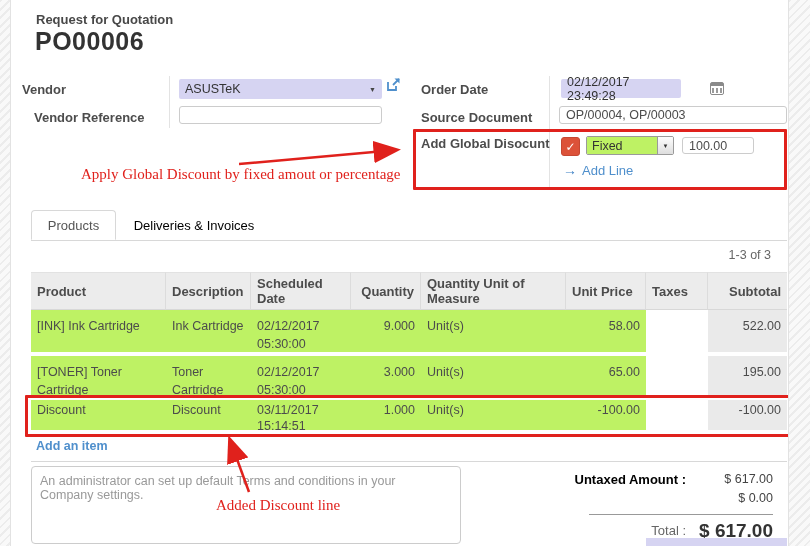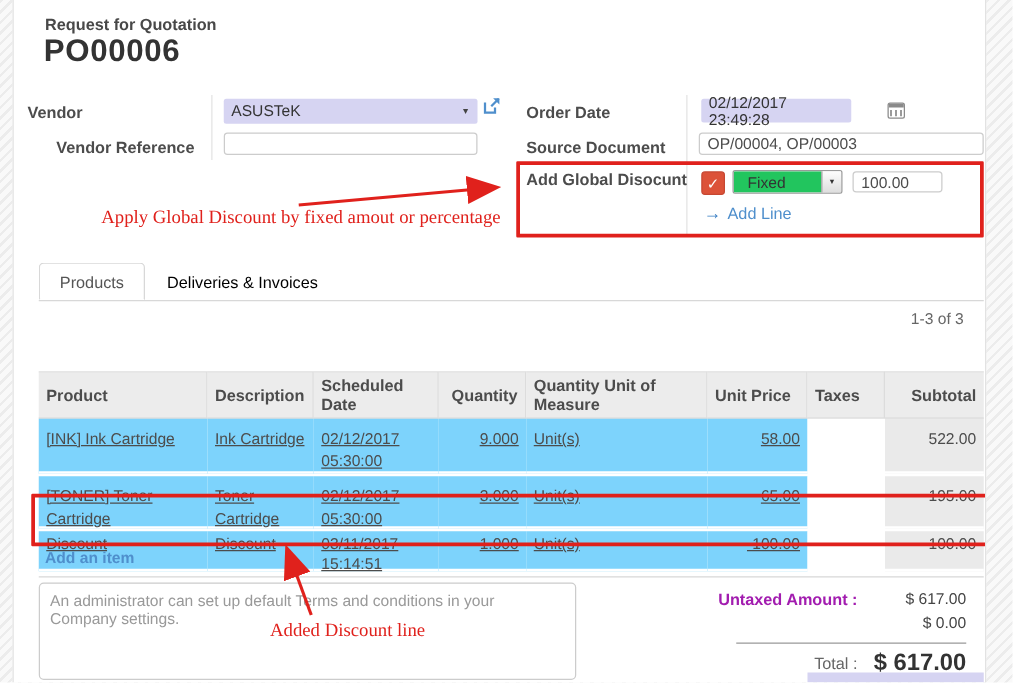--- a/index.html
+++ b/index.html
@@ -25,56 +25,56 @@
     padding:0 6px;box-sizing:border-box;font-family:inherit;}
   .ext-icon{color:#4f8fcc;cursor:pointer;}
   .cal-icon{width:14px;height:13px;border:1px solid #8a8a8a;border-radius:2px;box-sizing:border-box;}
   .cal-icon:before{content:"";display:block;height:3px;background:#8a8a8a;}
   .cal-icon:after{content:"";display:block;margin:2px 1px 0 1px;height:5px;
     background:repeating-linear-gradient(90deg,#9a9a9a 0 2px,transparent 2px 4px);}
   .checkbox{width:17px;height:17px;background:#dc5239;border:1px solid #c64732;border-radius:3px;
     color:#fff;font-size:12px;font-weight:bold;display:flex;align-items:center;justify-content:center;cursor:pointer;}
   .select{border:1px solid #9a9a9a;border-radius:2px;display:flex;height:19px;box-sizing:border-box;
     overflow:hidden;cursor:pointer;}
-  .select .sel-val{background:#22c55e;flex:1;font-size:12.5px;color:#333;display:flex;align-items:center;padding:0 11px;}
+  .select .sel-val{background:#bef264;flex:1;font-size:12.5px;color:#333;display:flex;align-items:center;padding:0 5px;}
   .select .sel-btn{width:15px;background:linear-gradient(#fdfdfd,#dedede);border-left:1px solid #9a9a9a;
     display:flex;align-items:center;justify-content:center;font-size:6px;color:#333;}
   .link{color:#4f8fcc;cursor:pointer;text-decoration:none;}
   .addline{font-size:13px;display:flex;align-items:center;gap:5px;}
   .addline .arr{font-weight:bold;font-size:14px;color:#3b7fc4;}
   .rbox{border:3px solid #e0211c;z-index:40;pointer-events:none;border-radius:1px;}
   .annot{font-family:"Liberation Serif","DejaVu Serif",serif;font-size:15px;color:#e0211c;z-index:45;}
   .tab{top:210px;height:30px;display:flex;align-items:center;justify-content:center;
     font-size:13px;box-sizing:border-box;cursor:pointer;z-index:5;}
   .tab-active{background:#fff;border:1px solid #d8d8d8;border-bottom:1px solid #fff;
     border-radius:4px 4px 0 0;color:#555;}
   .tab-inactive{color:#000000;}
   .tabline{top:240px;height:1px;background:#d8d8d8;}
   .pager{font-size:12.5px;color:#666;}
-  .grid{display:grid;grid-template-columns:135px 85px 100px 70px 145px 80px 62px 79px;width:756px;margin-top:25px;}
+  .grid{display:grid;grid-template-columns:135px 85px 100px 70px 145px 80px 62px 79px;width:756px;}
   .hcell{background:#ececec;border-right:1px solid #dcdcdc;border-top:1px solid #e2e2e2;
     border-bottom:1px solid #d8d8d8;font-size:13px;font-weight:bold;color:#4c4c4c;
     display:flex;align-items:center;padding:0 6px;box-sizing:border-box;height:38px;}
   .hcell:last-child{border-right:none;}
   .num{justify-content:flex-end;text-align:right;}
   .cell{font-size:12.5px;color:#4c4c4c;padding:7px 6px;box-sizing:border-box;line-height:1.45;
     border-bottom:2px solid #fff;}
-  .c-hl{background:#7dd3fc;text-decoration:underline;}
+  .c-hl{background:#bef264;}
   .c-tax{background:#fff;}
   .c-sub{background:#eaeaea;}
   .cell.num{display:block;text-align:right;}
   .row-tight .cell{padding:2px 6px;line-height:1.3;}
   .additem{font-size:12.5px;font-weight:bold;padding:7px 5px 8px 5px;border-bottom:1px solid #d8d8d8;}
   .terms{left:20px;top:466px;width:430px;height:78px;border:1px solid #ccc;border-radius:4px;
     font-size:12.5px;color:#999;padding:7px 8px;box-sizing:border-box;resize:none;outline:none;
     font-family:"Liberation Sans","DejaVu Sans",sans-serif;}
   .terms::placeholder{color:#999;}
   .totals{left:460px;top:470px;width:302px;}
   .trow{display:flex;line-height:19px;}
-  .trow .tlab{width:215px;text-align:right;font-size:13px;font-weight:bold;color:#a21caf;}
+  .trow .tlab{width:215px;text-align:right;font-size:13px;font-weight:bold;color:#000000;}
   .trow .tval{flex:1;text-align:right;font-size:12.5px;color:#444;}
   .tdiv{border-top:1px solid #999;margin:6px 0 4px 118px;}
   .trow-final .tlab{font-weight:normal;color:#666;font-size:13px;line-height:24px;}
   .trow-final .tval{font-size:19px;font-weight:bold;color:#333;line-height:24px;}
   .cutoff{left:635px;top:538px;width:141px;height:8px;background:#d6d4f2;}
   svg.overlay{position:absolute;left:0;top:0;z-index:50;pointer-events:none;}
 </style>
 </head>
 <body>
 
@@ -89,21 +89,21 @@
     <span>ASUSTeK</span>
     <span class="caret">▼</span>
   </div>
   <span class="abs ext-icon" style="left:375px;top:77px;">
     <svg width="15" height="15" viewBox="0 0 15 15">
       <path d="M2 5 v8 h8 v-4" fill="none" stroke="#4f8fcc" stroke-width="1.8"></path>
       <path d="M7 8 L13 2" fill="none" stroke="#4f8fcc" stroke-width="1.8"></path>
       <path d="M8.5 1.5 h5 v5 z" fill="#4f8fcc"></path>
     </svg>
   </span>
-  <div class="abs flabel" style="left:34px;top:110px;">Vendor Reference</div>
+  <div class="abs flabel" style="left:23px;top:110px;">Vendor Reference</div>
   <input class="abs inp" style="left: 168px; top: 106px; width: 203px; height: 18px;" value="">
 
   <div class="abs flabel" style="left:410px;top:82px;">Order Date</div>
   <div class="abs vsep" style="left:538px;top:76px;height:112px;"></div>
   <div class="abs field-hl" style="left:550px;top:79px;width:120px;height:19px;">
     <span>02/12/2017 23:49:28</span>
   </div>
   <span class="abs cal-icon" style="left:699px;top:82px;"></span>
   <div class="abs flabel" style="left:410px;top:110px;">Source Document</div>
   <input class="abs inp" style="left: 548px; top: 106px; width: 228px; height: 18px;" value="OP/00004, OP/00003">

